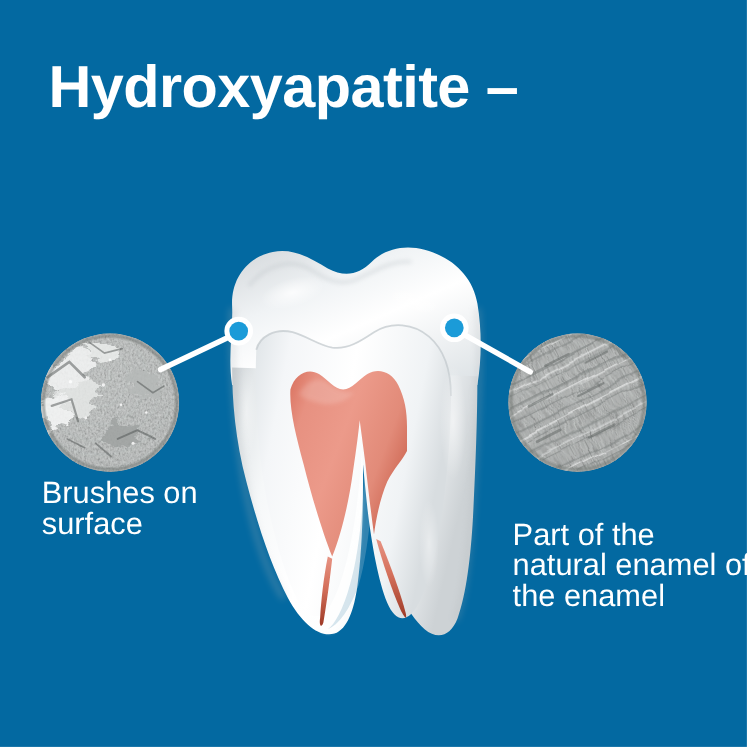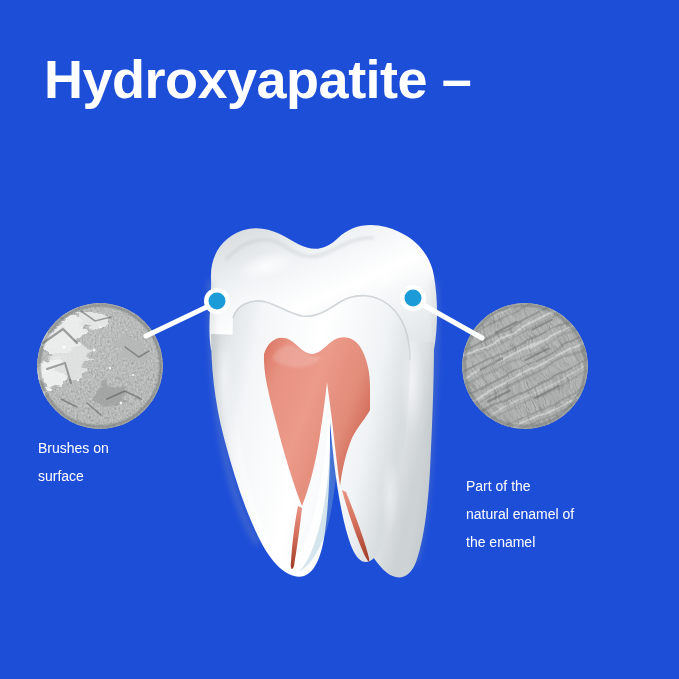--- a/index.html
+++ b/index.html
@@ -60,32 +60,32 @@
     left: 0; top: 0;
     width: 679px; height: 679px;
     pointer-events: none;
   }
   #leaders svg { display: block; width: 679px; height: 679px; }
 
   
   .caption {
     position: absolute;
     color: #ffffff;
-    font-size: 14px;
+    font-size: 28px;
     line-height: 28px;
     font-weight: normal;
   }
   #caption-left  { left: 38px;  top: 434px; width: 200px; }
   #caption-right { left: 466px; top: 434px; width: 210px; margin-top: 38px; }
   .caption .caption-line { display: block; white-space: nowrap; }
 </style>
 </head>
 <body>
 
-<div id="infographic" style="background: #1d4ed8;">
+<div id="infographic" style="background: #0369a1;">
 
   <div id="title-block">
     <span class="title-line">Hydroxyapatite –</span>
   </div>
 
   <div class="sem-circle" id="sem-circle-left">
     <svg viewBox="0 0 126 126" xmlns="http://www.w3.org/2000/svg" aria-hidden="true">
       <defs>
         <radialGradient id="semLbase" cx="42%" cy="32%" r="78%">
           <stop offset="0%" stop-color="#e2e4e3"></stop>

